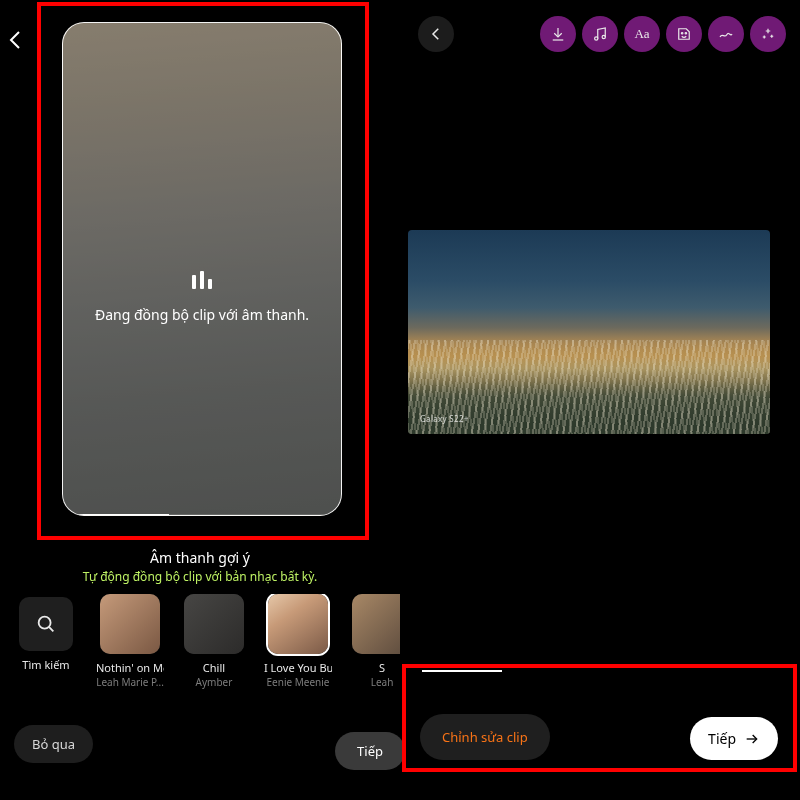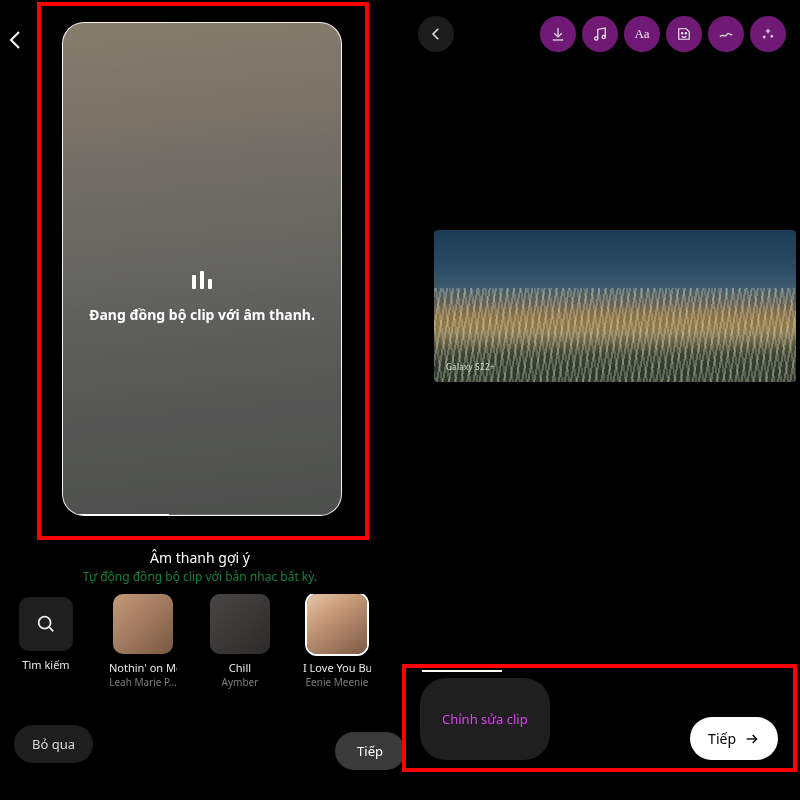--- a/index.html
+++ b/index.html
@@ -19,28 +19,28 @@
           linear-gradient(175deg,#d9cab1 0%,#c6bba8 18%,#adaaa2 40%,#9a9b97 58%,#8c8e8b 75%,#7e817e 100%);
         border:1px solid rgba(255,255,255,.9);
         box-shadow:0 0 0 1px rgba(0,0,0,.4)}
   .card .overlay{position:absolute;inset:0;background:rgba(0,0,0,.38)}
   .card .sync{position:absolute;left:0;right:0;top:248px;text-align:center;color:#fff}
   .card .sync-icon{display:inline-flex;gap:4px;align-items:flex-end;height:18px;margin-bottom:16px}
   .card .sync-icon span{width:4px;background:#fff;border-radius:1px}
   .card .sync-icon span:nth-child(1){height:14px}
   .card .sync-icon span:nth-child(2){height:18px}
   .card .sync-icon span:nth-child(3){height:10px}
-  .card .sync-text{font-size:14px;font-weight:700;color:#fff}
+  .card .sync-text{font-size:14px;font-weight:400;color:#fff}
   .card .prog{position:absolute;left:0;right:0;bottom:-2px;height:3px;background:rgba(255,255,255,.15)}
   .card .prog-fill{height:100%;width:38%;background:#fff}
 
   .section-title{position:absolute;left:0;right:0;top:548px;text-align:center;font-size:14px;color:#fff}
-  .section-sub{position:absolute;left:0;right:0;top:568px;text-align:center;font-size:12px;color:#15803d}
-
-  .tracks{position:absolute;left:12px;top:594px;width:388px;height:110px;display:flex;gap:29px;align-items:flex-start;overflow:hidden}
+  .section-sub{position:absolute;left:0;right:0;top:568px;text-align:center;font-size:12px;color:#bef264}
+
+  .tracks{position:absolute;left:12px;top:594px;width:388px;height:110px;display:flex;gap:16px;align-items:flex-start;overflow:hidden}
   .track{width:68px;flex:0 0 68px;text-align:center}
   .thumb{width:60px;height:60px;border-radius:10px;margin:0 auto 6px;background:#2b2b2b;position:relative;overflow:hidden}
   .thumb.search{background:#1f1f1f;display:flex;align-items:center;justify-content:center;width:54px;height:54px;margin-top:3px}
   .thumb.search svg{width:22px;height:22px;opacity:.9}
   .thumb.sel{outline:2px solid #fff;outline-offset:0}
   .thumb .art{position:absolute;inset:0;background:linear-gradient(135deg,#5a4336,#8a6a55)}
   .thumb .art.a{background:linear-gradient(135deg,#c59a7a,#7a5843)}
   .thumb .art.b{background:linear-gradient(145deg,#e6c8a9 0%,#c79a78 35%,#7b5a47 100%)}
   .thumb .art.c{background:linear-gradient(135deg,#474644,#2c2b2a)}
   .thumb .art.d{background:linear-gradient(135deg,#a88866,#5a493c)}
@@ -54,33 +54,33 @@
   
   .right{position:absolute;left:400px;top:0;width:400px;height:800px}
   .topbar{position:absolute;left:0;right:0;top:12px;height:40px}
   .back2{position:absolute;left:18px;top:4px;width:36px;height:36px;border-radius:50%;background:#1c1c1c;display:flex;align-items:center;justify-content:center;cursor:pointer}
   .back2 svg{width:18px;height:18px}
   .tools{position:absolute;right:14px;top:4px;display:flex;gap:6px}
   .tool{width:36px;height:36px;border-radius:50%;background:#701a75;display:flex;align-items:center;justify-content:center;cursor:pointer}
   .tool svg{width:18px;height:18px;stroke:#e9e9e9;fill:none;stroke-width:1.6}
   .tool .txt{font-size:13px;color:#eaeaea;font-family:Georgia,serif}
 
-  .video{position:absolute;left:34px;top:230px;width:362px;height:152px;border-radius:4px;overflow:hidden}
+  .video{position:absolute;left:8px;top:230px;width:362px;height:204px;border-radius:4px;overflow:hidden}
   .sky{position:absolute;inset:0;background:
        linear-gradient(180deg,#1c3a55 0%,#2b4c66 25%,#3e5b6d 38%,#6d6a5d 48%,#b08a52 56%,#d9a559 62%,#e9c27a 68%,#c8a76a 74%,#6a6a4d 82%,#3a4636 100%)}
   .grass{position:absolute;left:0;right:0;bottom:0;height:94px;
          background:
            repeating-linear-gradient(100deg,rgba(240,232,210,.28) 0 2px,transparent 2px 6px),
            repeating-linear-gradient(82deg,rgba(230,224,200,.22) 0 2px,transparent 2px 7px),
            linear-gradient(180deg,rgba(110,110,80,0) 0%,#2e3a2c 90%)}
   .wm{position:absolute;left:12px;bottom:10px;font-size:8px;color:rgba(255,255,255,.75);letter-spacing:.3px}
 
   .tl{position:absolute;left:22px;top:670px;width:80px;height:2px;background:#fff}
 
-  .edit{position:absolute;left:20px;bottom:40px;padding:32px 22px;border-radius:26px;background:#1f1f1f;color:#d946ef;font-size:13px;cursor:pointer}
+  .edit{position:absolute;left:20px;bottom:40px;padding:14px 22px;border-radius:26px;background:#1f1f1f;color:#f97316;font-size:13px;cursor:pointer}
   .next2{position:absolute;right:22px;bottom:40px;padding:12px 18px;border-radius:24px;background:#fff;color:#000;font-size:14px;display:flex;align-items:center;gap:8px;cursor:pointer}
   .next2 svg{width:16px;height:16px}
 
   .annot-2{position:absolute;left:2px;top:664px;width:395px;height:108px;border:4px solid #ff0000;pointer-events:none}
 </style>
 </head>
 <body>
 
 <div class="stage">
 

